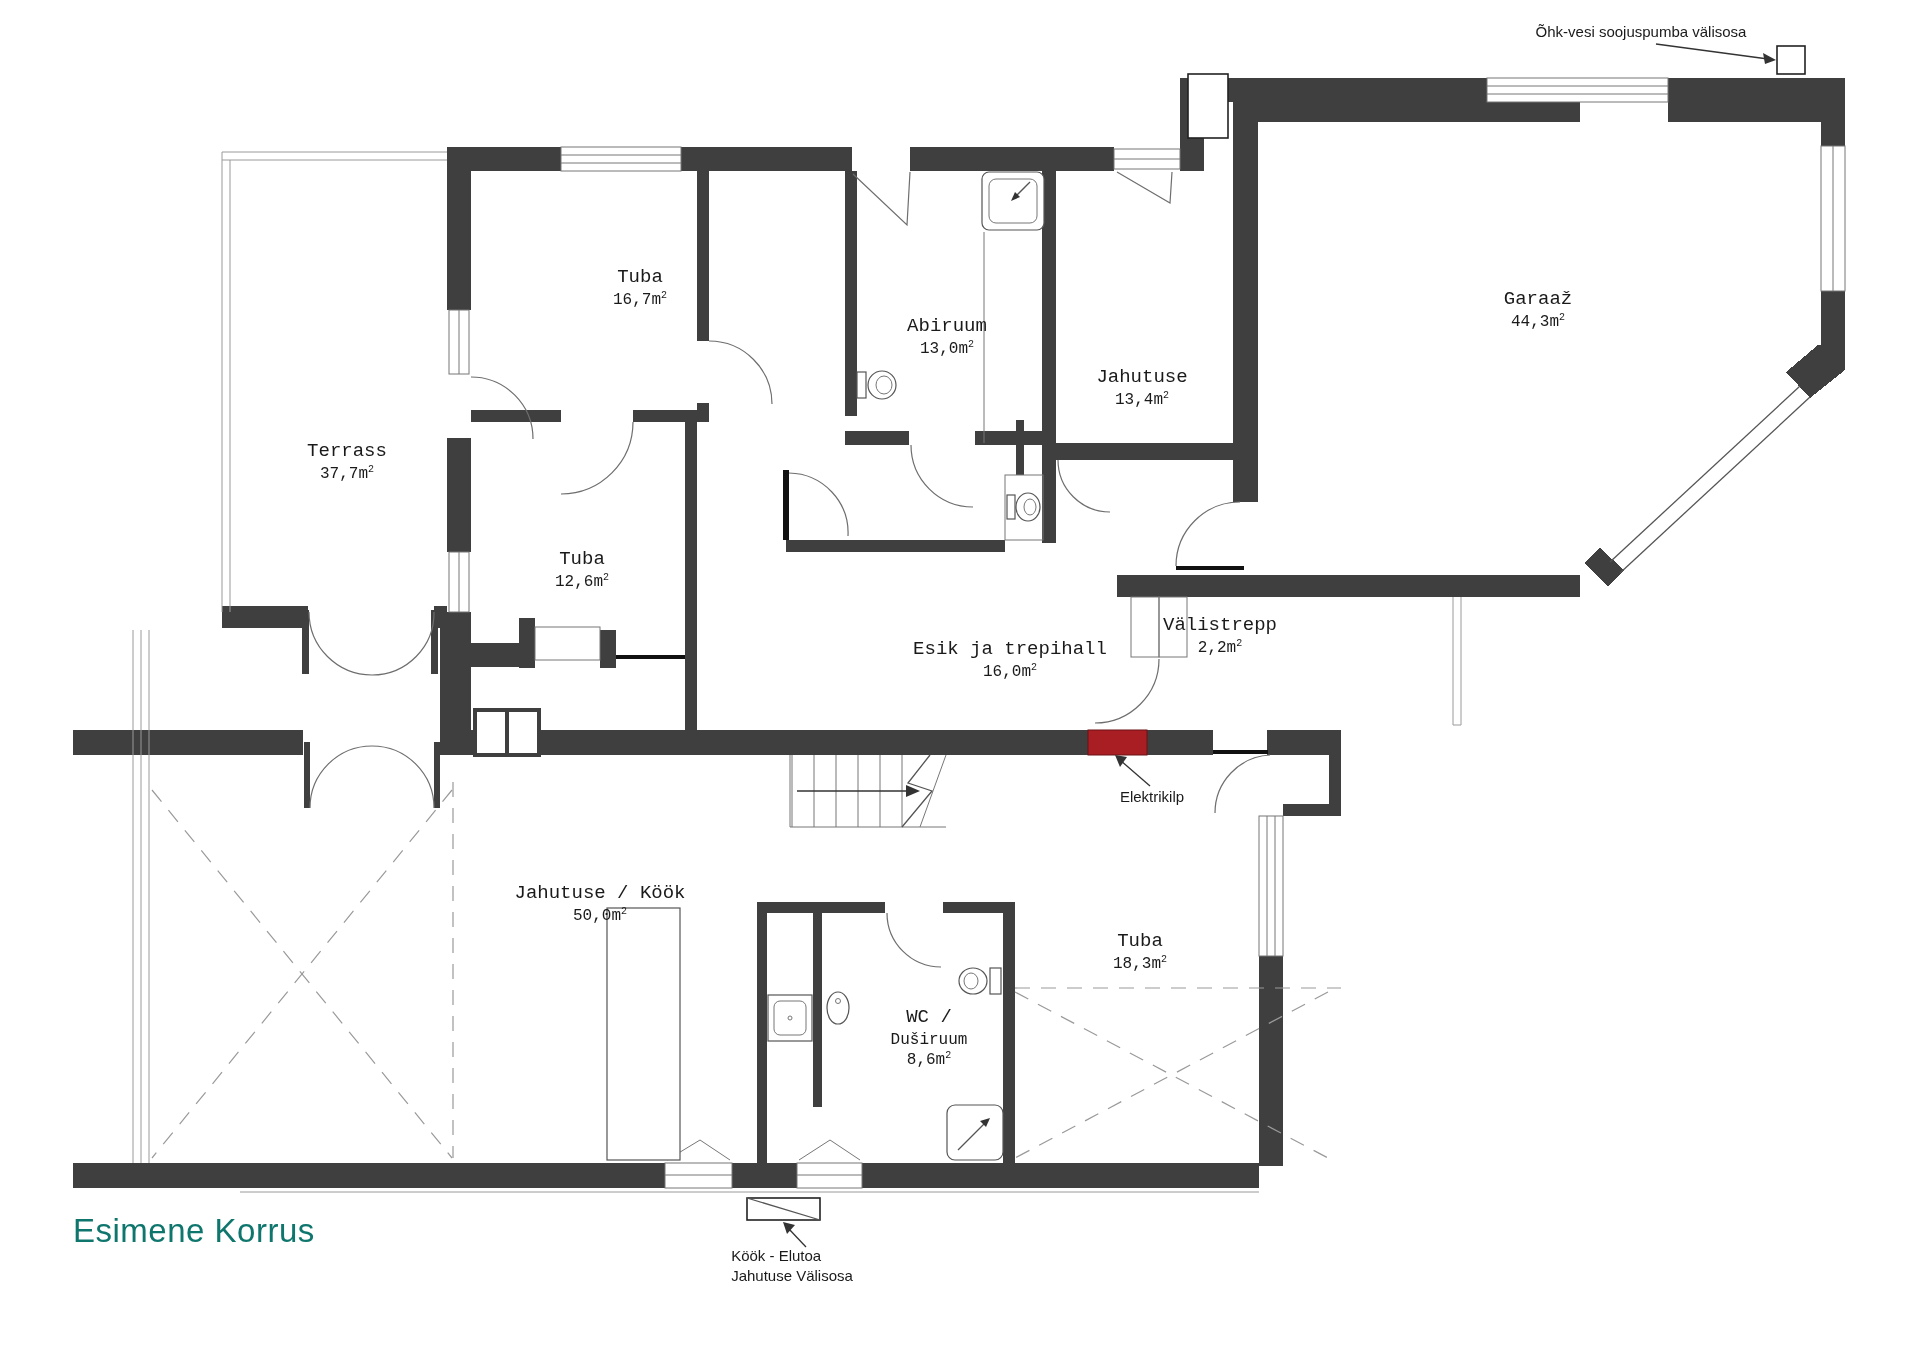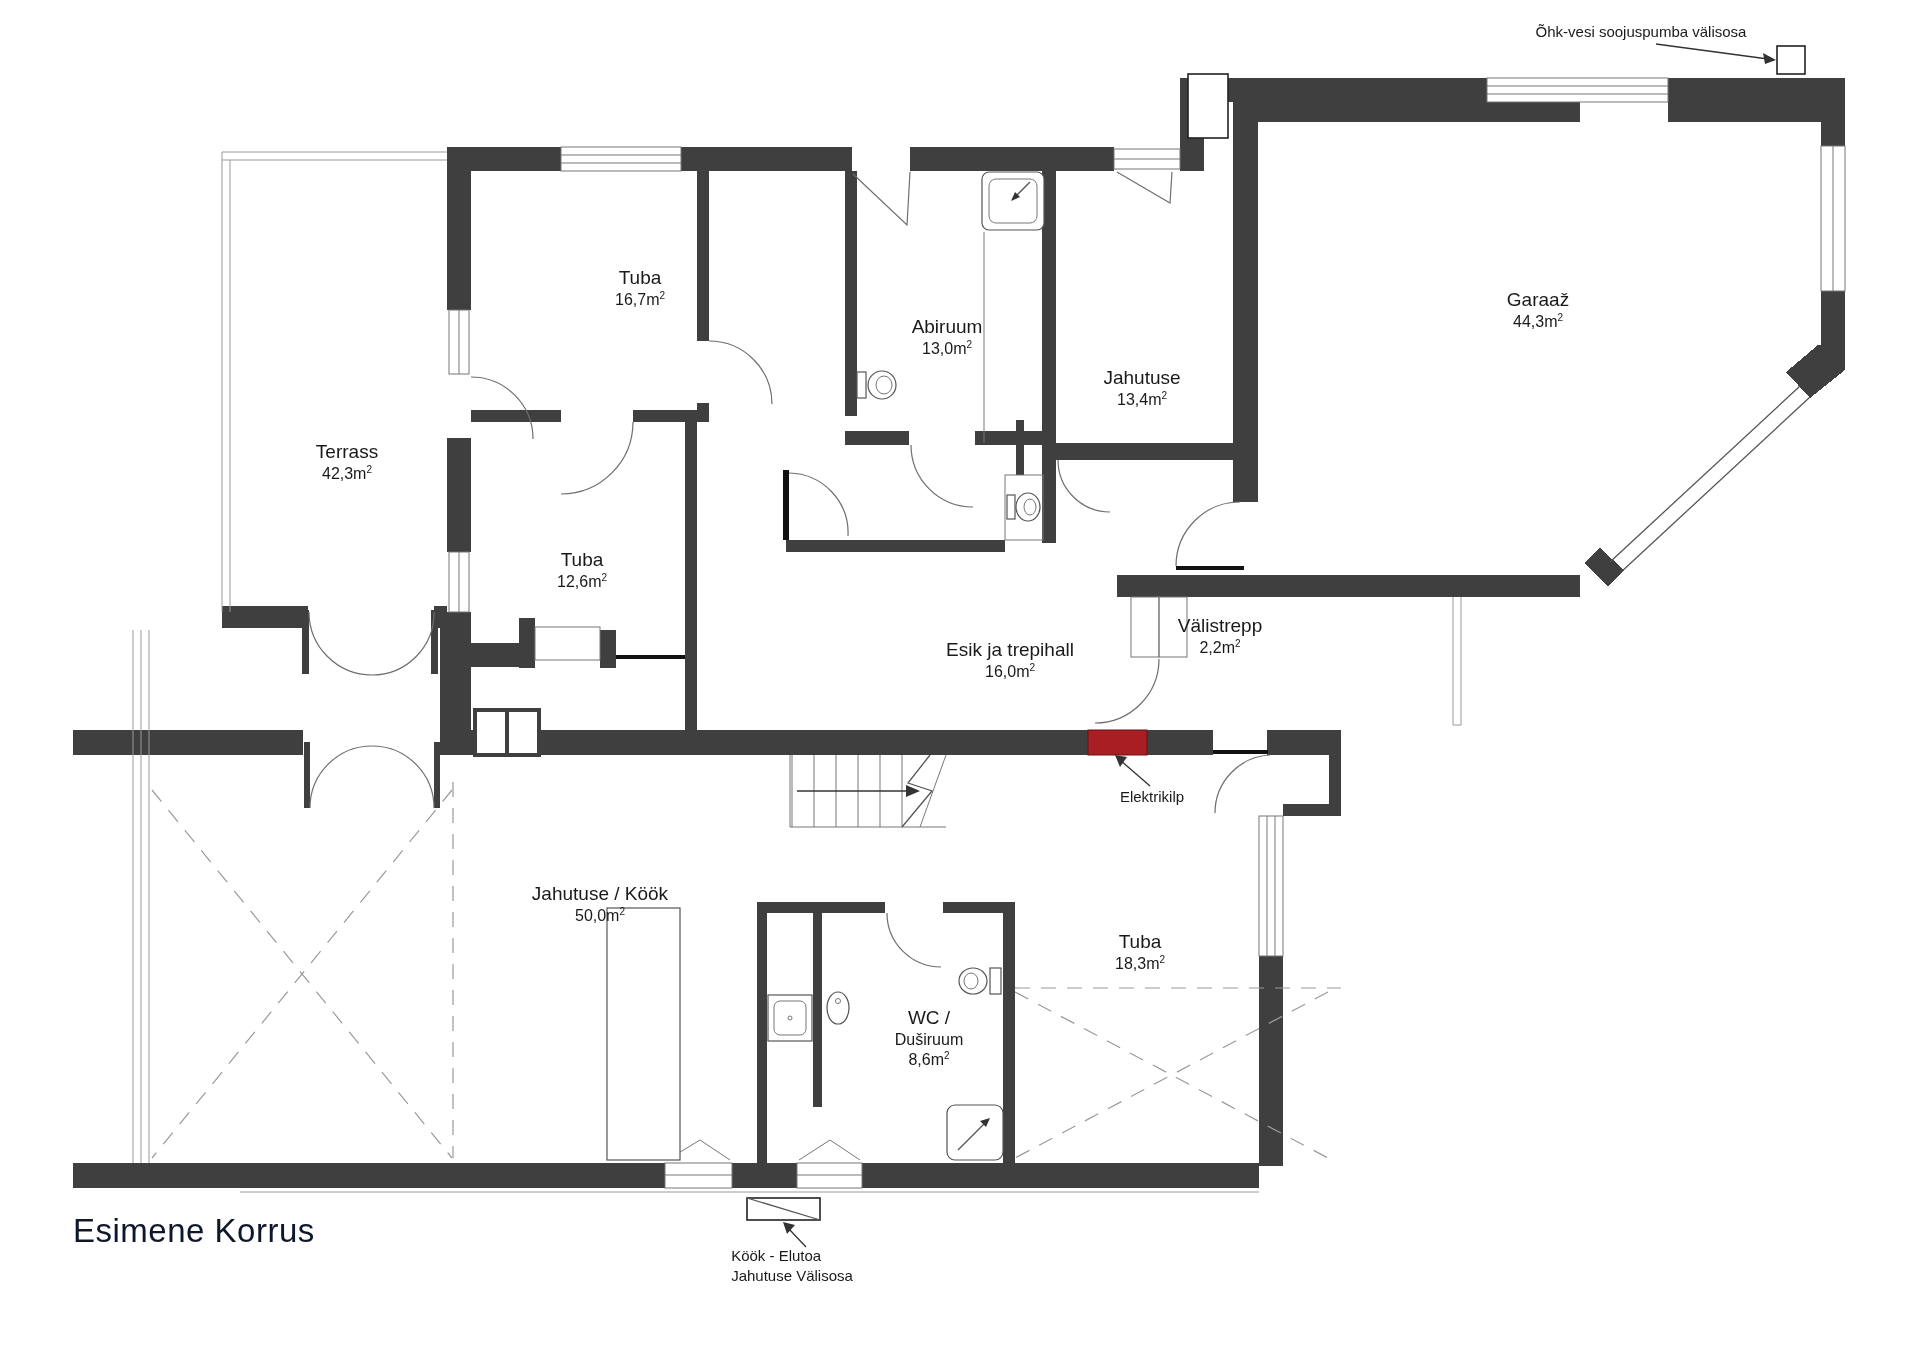--- a/index.html
+++ b/index.html
@@ -21,27 +21,27 @@
   .thin2{stroke:#555;stroke-width:1.3;fill:none;}
   .frame{stroke:#222;stroke-width:1.6;fill:#fff;}
   .win{fill:#fff;stroke:#777;stroke-width:1;}
   .arc{stroke:var(--c-line);stroke-width:1.2;fill:none;}
   .leaf{stroke:#111;stroke-width:4;fill:none;}
   .dash{stroke:var(--c-dashed);stroke-width:1.2;fill:none;stroke-dasharray:15 11;}
   .rail{stroke:#9a9a9a;stroke-width:1;fill:none;}
   .fix{stroke:#555;stroke-width:1.2;fill:#fff;}
   .leader{stroke:#333;stroke-width:1.3;fill:none;}
   .lhead{fill:#333;stroke:none;}
-  .room-label{position:absolute;transform:translateX(-50%);text-align:center;line-height:1.25;white-space:nowrap;}
+  .room-label{position:absolute;transform:translateX(-50%);text-align:center;line-height:1.25;white-space:nowrap;font-family:Liberation Mono, monospace;}
   .rname{font-size:19px;}
   .rname2{font-size:16px;}
   .rarea{font-size:16px;}
   .rarea sup{font-size:10px;}
   .note{position:absolute;transform:translateX(-50%);font-size:15px;text-align:left;line-height:1.3;white-space:nowrap;}
-  .title{position:absolute;font-size:33px;letter-spacing:0.5px;color:#0f172a;}
+  .title{position:absolute;font-size:33px;letter-spacing:0.5px;color:#0f766e;}
 </style>
 </head>
 <body>
 
 <div id="canvas">
 
 <svg id="plan-svg" width="1920" height="1356" viewBox="0 0 1920 1356">
 
   <g shape-rendering="crispEdges">
 
@@ -286,21 +286,21 @@
     <polygon class="lhead" points="783,1222 795,1225 787,1234"></polygon>
   </g>
 </svg>
 
 <div class="room-label" style="left:640px;top:266px">
   <div class="rname">Tuba</div>
   <div class="rarea"><span>16,7m</span><sup>2</sup></div>
 </div>
 <div class="room-label" style="left:347px;top:440px">
   <div class="rname">Terrass</div>
-  <div class="rarea"><span>42,3m</span><sup>2</sup></div>
+  <div class="rarea"><span>37,7m</span><sup>2</sup></div>
 </div>
 <div class="room-label" style="left:582px;top:548px">
   <div class="rname">Tuba</div>
   <div class="rarea"><span>12,6m</span><sup>2</sup></div>
 </div>
 <div class="room-label" style="left:947px;top:315px">
   <div class="rname">Abiruum</div>
   <div class="rarea"><span>13,0m</span><sup>2</sup></div>
 </div>
 <div class="room-label" style="left:1142px;top:366px">

